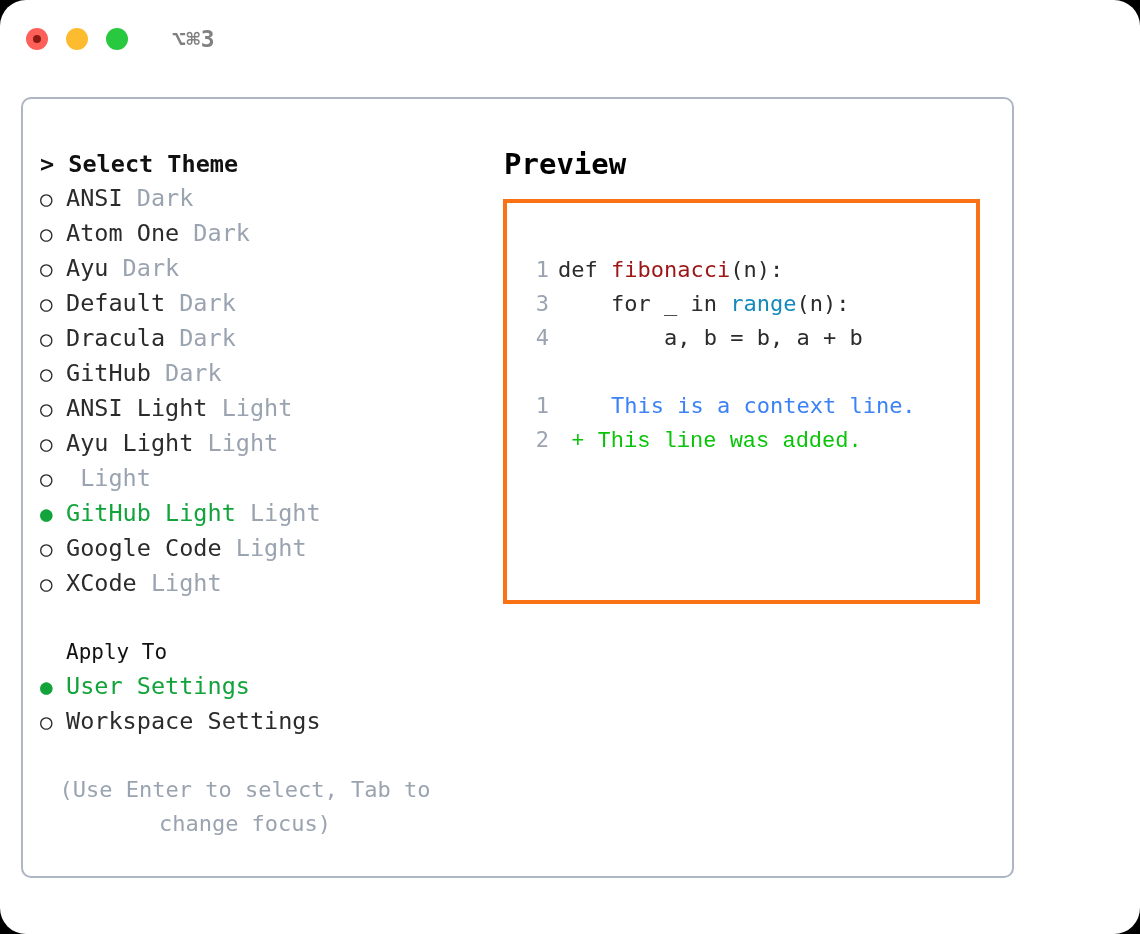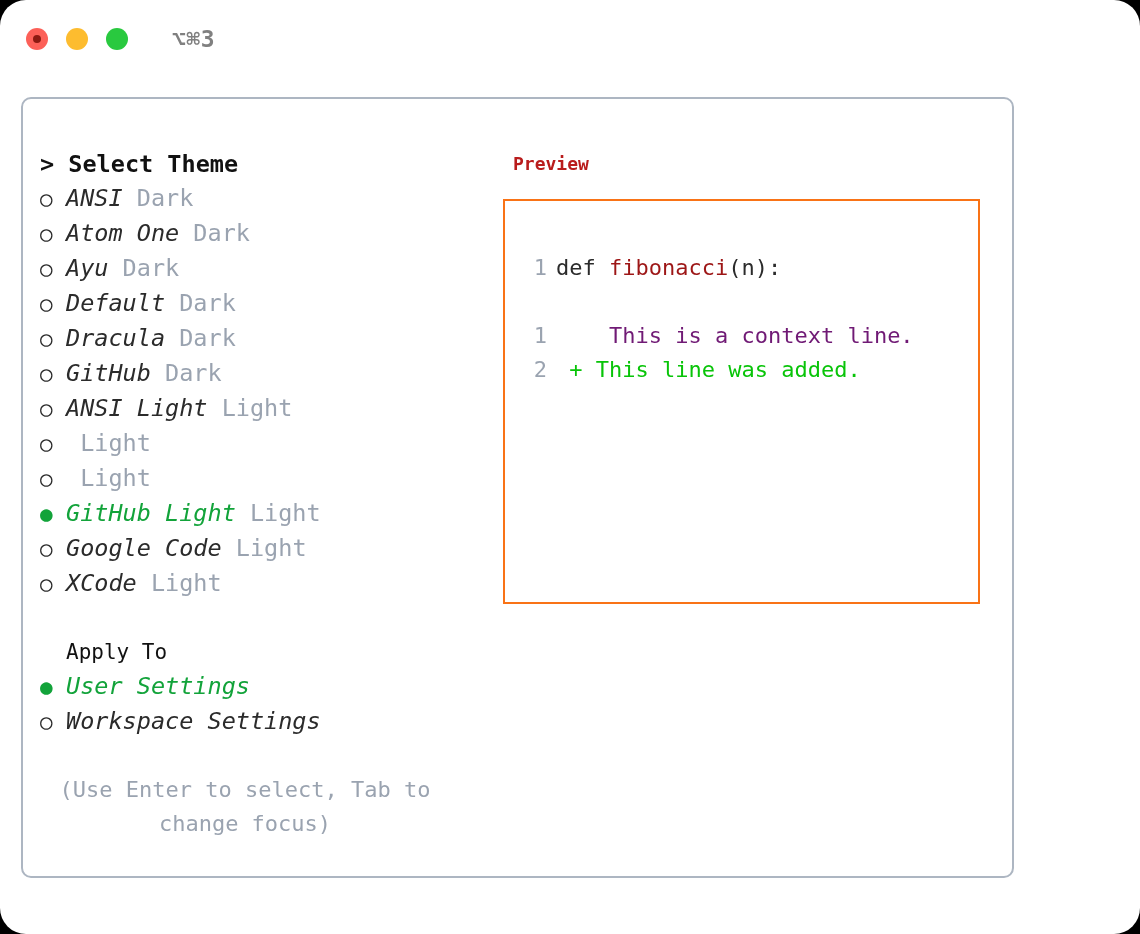--- a/index.html
+++ b/index.html
@@ -107,21 +107,21 @@
     color: #2b2b2b;
     white-space: pre;
   }
   .opt .marker {
     display: inline-block;
     width: 26px;
     flex: 0 0 26px;
     color: #2b2b2b;
     font-size: 21px;
   }
-  .opt .name { color: #2b2b2b; font-style: italic; }
+  .opt .name { color: #2b2b2b; }
   .opt .kind { color: #9aa3b0; }
   .opt.selected .marker,
   .opt.selected .name { color: #12a33a; }
 
   .spacer-lg { height: 34px; }
 
   .apply-head {
     font-size: 21px;
     color: #111111;
     line-height: 34px;
@@ -134,33 +134,33 @@
     font-size: 22px;
     line-height: 34px;
     color: #9aa3b0;
     width: 410px;
     word-spacing: 0px;
     text-align: center;
   }
 
   
   .preview-head {
-    font-size: 18px;
+    font-size: 29px;
     font-weight: bold;
-    color: #b91c1c;
-    line-height: 34px;
-    margin-left: 10px;
+    color: #000000;
+    line-height: 34px;
+    margin-left: 1px;
     white-space: pre;
   }
 
   .preview-box {
     margin-top: 18px;
     width: 477px;
     height: 405px;
-    border: 2px solid #f97316;
+    border: 4px solid #f97316;
     background: #ffffff;
     padding: 50px 0 0 16px;
   }
 
   .code-line {
     font-size: 22px;
     line-height: 34px;
     white-space: pre;
     color: #2b2b2b;
   }
@@ -170,23 +170,23 @@
     text-align: right;
     color: #9aa3b0;
     margin-right: 9px;
   }
   .tok-fn   { color: #9d1616; }
   .tok-num  { color: #0d7378; }
   .tok-call { color: #1389bd; }
 
   .code-gap { height: 34px; }
 
-  .diff-ctx { color: #701a75; }
+  .diff-ctx { color: #3b82f6; }
   .diff-del { color: #cb0d0d; }
-  .diff-add { color: #08c408; }
+  .diff-add { color: #08c408; font-family: Liberation Mono, monospace; }
 </style>
 </head>
 <body>
 
 <div class="window">
 
   <div class="titlebar">
     <div class="lights">
       <span class="light light-close"></span>
       <span class="light light-min"></span>
@@ -203,21 +203,21 @@
         <div class="section-head">&gt; Select Theme</div>
 
         <div class="opt-list" id="theme-list">
             <div class="opt"><span class="marker">○</span><span class="name">ANSI</span><span class="kind"> Dark</span></div>
             <div class="opt"><span class="marker">○</span><span class="name">Atom One</span><span class="kind"> Dark</span></div>
             <div class="opt"><span class="marker">○</span><span class="name">Ayu</span><span class="kind"> Dark</span></div>
             <div class="opt"><span class="marker">○</span><span class="name">Default</span><span class="kind"> Dark</span></div>
             <div class="opt"><span class="marker">○</span><span class="name">Dracula</span><span class="kind"> Dark</span></div>
             <div class="opt"><span class="marker">○</span><span class="name">GitHub</span><span class="kind"> Dark</span></div>
             <div class="opt"><span class="marker">○</span><span class="name">ANSI Light</span><span class="kind"> Light</span></div>
-            <div class="opt"><span class="marker">○</span><span class="kind"> Light</span></div>
+            <div class="opt"><span class="marker">○</span><span class="name">Ayu Light</span><span class="kind"> Light</span></div>
             <div class="opt"><span class="marker">○</span><span class="kind"> Light</span></div>
             <div class="opt selected"><span class="marker">●</span><span class="name">GitHub Light</span><span class="kind"> Light</span></div>
             <div class="opt"><span class="marker">○</span><span class="name">Google Code</span><span class="kind"> Light</span></div>
             <div class="opt"><span class="marker">○</span><span class="name">XCode</span><span class="kind"> Light</span></div>
           </div>
 
         <div class="spacer-lg"></div>
 
         <div class="apply-head">Apply To</div>
 
@@ -228,20 +228,22 @@
 
         <div class="hint">(Use Enter to select, Tab to change focus)</div>
       </div>
 
       <div class="col-right">
         <div class="preview-head">Preview</div>
 
         <div class="preview-box">
           <div id="code-block">
               <div class="code-line"><span class="ln">1</span><span>def </span><span class="tok-fn">fibonacci</span><span>(n):</span></div>
+              <div class="code-line"><span class="ln">3</span><span>    for _ in </span><span class="tok-call">range</span><span>(n):</span></div>
+              <div class="code-line"><span class="ln">4</span><span>        a, b = b, a + b</span></div>
             </div>
           <div class="code-gap"></div>
           <div id="diff-block">
               <div class="code-line"><span class="ln">1</span><span class="diff-ctx">    This is a context line.</span></div>
               <div class="code-line"><span class="ln">2</span><span class="diff-add"> + This line was added.</span></div>
             </div>
         </div>
       </div>
 
     </div>

